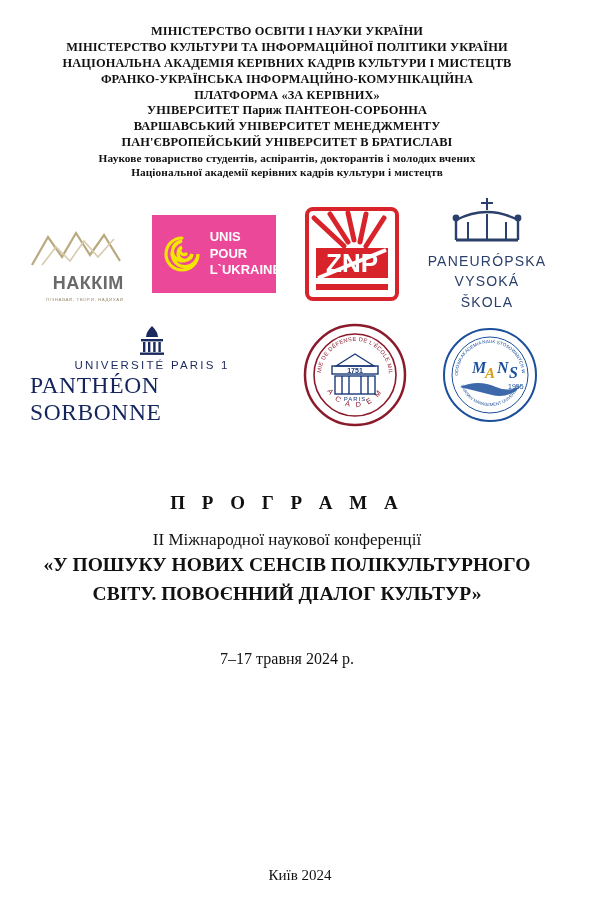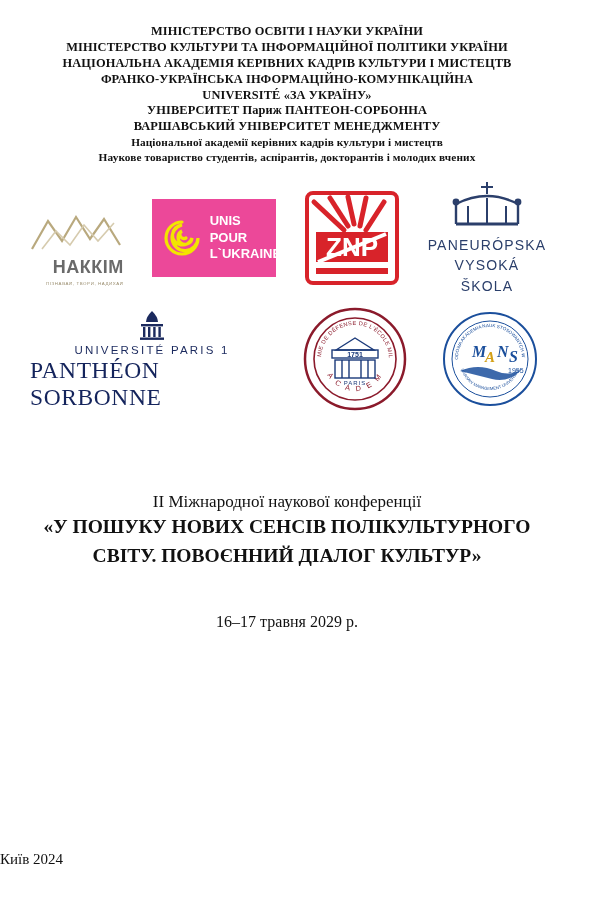--- a/index.html
+++ b/index.html
@@ -189,42 +189,44 @@
     font-weight: bold;
     font-size: 19.5px;
     line-height: 1.5;
     padding: 0 12px;
   }
   .conf-dates {
     font-size: 16px;
     margin-top: 42px;
   }
   .footer-city {
+    text-align: center;
     font-size: 15px;
     position: absolute;
-    bottom: 32px;
+    bottom: 16px;
     left: 0;
     right: 0;
   }
 </style>
 </head>
 <body>
 
 <div class="page">
 
   <div class="header">
     <div class="line">МІНІСТЕРСТВО ОСВІТИ І НАУКИ УКРАЇНИ</div>
     <div class="line">МІНІСТЕРСТВО КУЛЬТУРИ ТА ІНФОРМАЦІЙНОЇ ПОЛІТИКИ УКРАЇНИ</div>
     <div class="line">НАЦІОНАЛЬНА АКАДЕМІЯ КЕРІВНИХ КАДРІВ КУЛЬТУРИ І МИСТЕЦТВ</div>
     <div class="line">ФРАНКО-УКРАЇНСЬКА ІНФОРМАЦІЙНО-КОМУНІКАЦІЙНА</div>
-    <div class="line">UNIVERSITÉ «ЗА УКРАЇНУ»</div>
+    <div class="line">ПЛАТФОРМА «ЗА КЕРІВНИХ»</div>
     <div class="line">УНІВЕРСИТЕТ Париж ПАНТЕОН-СОРБОННА</div>
     <div class="line">ВАРШАВСЬКИЙ УНІВЕРСИТЕТ МЕНЕДЖМЕНТУ</div>
+    <div class="line">ПАН'ЄВРОПЕЙСЬКИЙ УНІВЕРСИТЕТ В БРАТИСЛАВІ</div>
+    <div class="line small">Наукове товариство студентів, аспірантів, докторантів і молодих вчених</div>
     <div class="line small">Національної академії керівних кадрів культури і мистецтв</div>
-    <div class="line small">Наукове товариство студентів, аспірантів, докторантів і молодих вчених</div>
   </div>
 
   <div class="logos-row row1">
 
     <div class="logo logo-nakkkim">
       <div class="nak-mark">
         <svg width="96" height="42" viewBox="0 0 96 42">
           <polyline points="4,38 20,10 34,30 48,6 62,28 76,8 92,34" fill="none" stroke="#b9a97e" stroke-width="2.2"></polyline>
           <polyline points="14,38 28,20 42,34 56,14 70,30 86,12" fill="none" stroke="#d6cbae" stroke-width="1.6"></polyline>
         </svg>
@@ -344,19 +346,20 @@
         <text x="49" y="53" fill="#d4a017" font-family="Liberation Serif, serif" font-size="15" font-style="italic" font-weight="bold">A</text>
         <text x="61" y="48" fill="#1b4f9c" font-family="Liberation Serif, serif" font-size="16" font-style="italic" font-weight="bold">N</text>
         <text x="73" y="53" fill="#1b4f9c" font-family="Liberation Serif, serif" font-size="16" font-style="italic" font-weight="bold">S</text>
         <path d="M24 62 Q42 54 60 62 Q74 68 86 60 Q74 74 56 70 Q40 66 24 62 Z" fill="#1b4f9c" opacity="0.85"></path>
         <text x="72" y="64" fill="#1b4f9c" font-family="Liberation Sans, sans-serif" font-size="7">1995</text>
       </svg>
     </div>
   </div>
 
   <div class="program">
+    <div class="program-word">П Р О Г Р А М А</div>
     <div class="conf-line">II Міжнародної наукової конференції</div>
     <div class="conf-title">«У ПОШУКУ НОВИХ СЕНСІВ ПОЛІКУЛЬТУРНОГО СВІТУ. ПОВОЄННИЙ ДІАЛОГ КУЛЬТУР»</div>
-    <div class="conf-dates">16–17 травня 2029 р.</div>
+    <div class="conf-dates">7–17 травня 2024 р.</div>
   </div>
 
   <div class="footer-city">Київ 2024</div>
 </div>
 
 </body></html>

